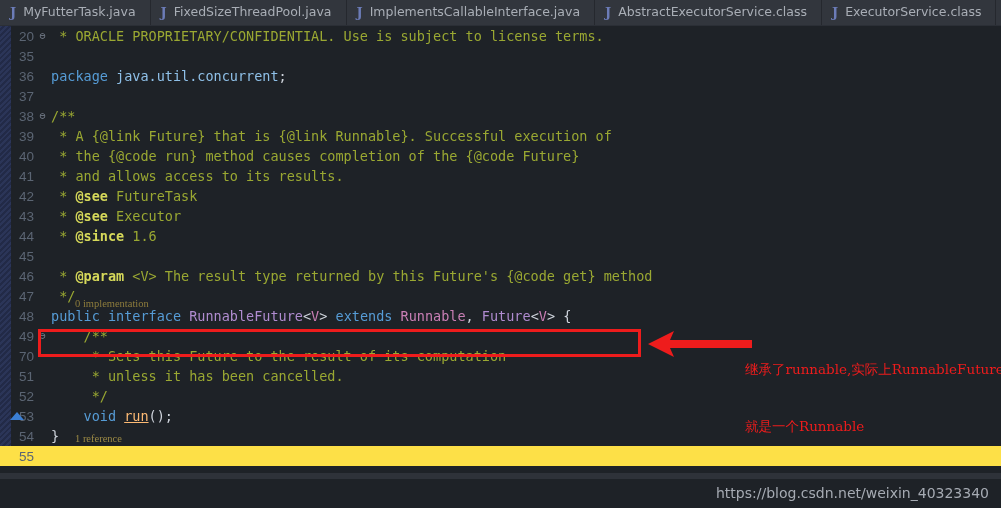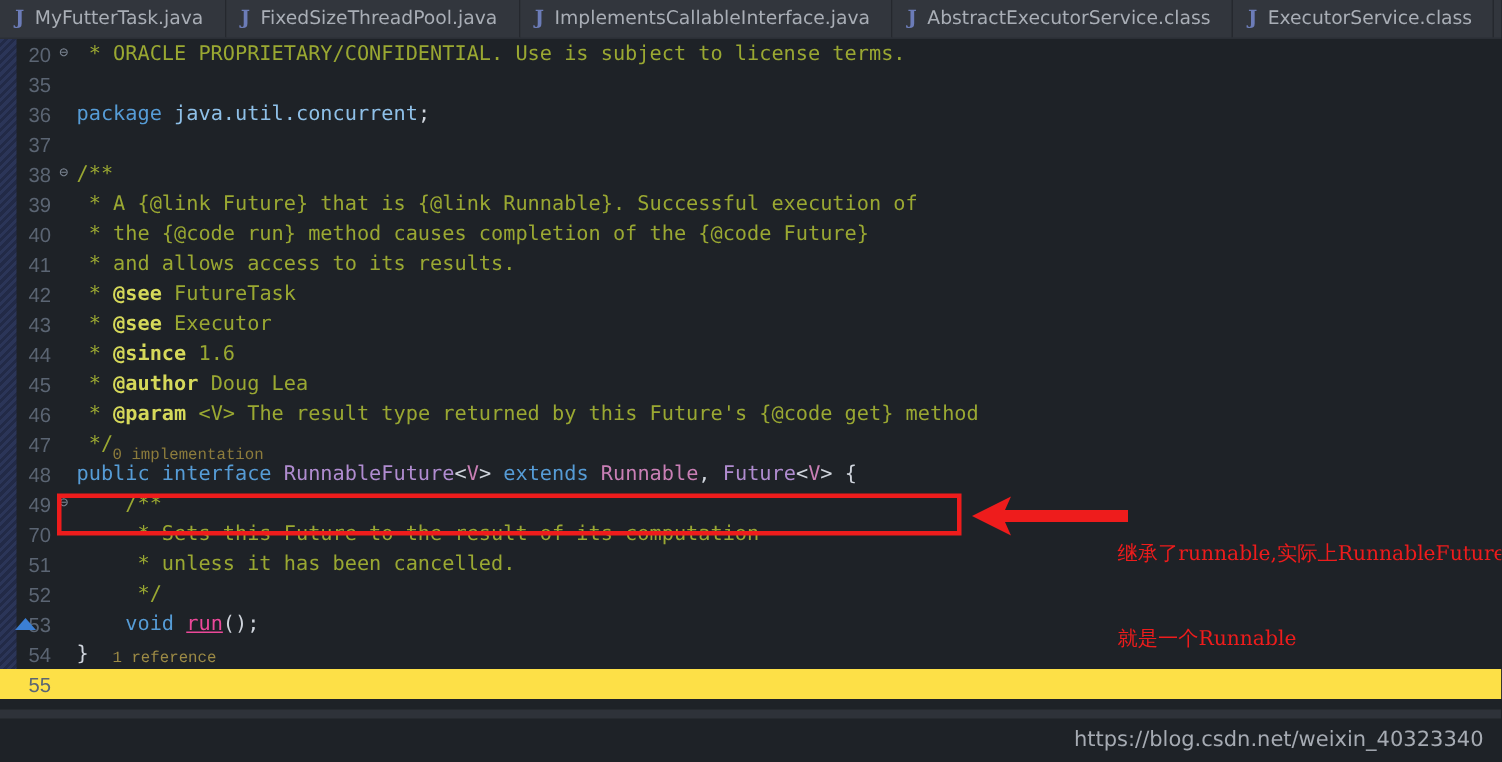--- a/index.html
+++ b/index.html
@@ -121,26 +121,26 @@
   }
 
   
   .cmt   { color: #9aa832; }
   .tagb  { color: #d6d95a; font-weight: bold; }
   .kw    { color: #569cd6; }
   .typ   { color: #b08cd0; }
   .typ2  { color: #c97fb5; }
   .plain { color: #cfd4dc; }
   .pkg   { color: #8fc0e8; }
-  .method{ color: #ec4899; text-decoration: underline; }
+  .method{ color: #fdba74; text-decoration: underline; }
   .punct { color: #cfd4dc; }
 
   .hint {
     position: absolute;
-    font-family: Liberation Mono, monospace;
+    font-family: Liberation Serif, serif;
     font-size: 10.5px;
     color: #8d7c3c;
     z-index: 4;
   }
   .hint.ref { color: #9c8a45; }
 
   
   .redbox {
     position: absolute;
     left: 38px;
@@ -292,21 +292,20 @@
 
     <div class="line">
       <span class="gutter">44</span>
       <span class="foldmark"></span>
       <span class="code cmt"> * <span class="tagb">@since</span> 1.6</span>
     </div>
 
     <div class="line">
       <span class="gutter">45</span>
       <span class="foldmark"></span>
-      <span class="code cmt"> * <span class="tagb">@author</span> Doug Lea</span>
     </div>
 
     <div class="line">
       <span class="gutter">46</span>
       <span class="foldmark"></span>
       <span class="code cmt"> * <span class="tagb">@param</span> &lt;V&gt; The result type returned by this Future's {@code get} method</span>
     </div>
 
     <div class="line">
       <span class="gutter">47</span>

